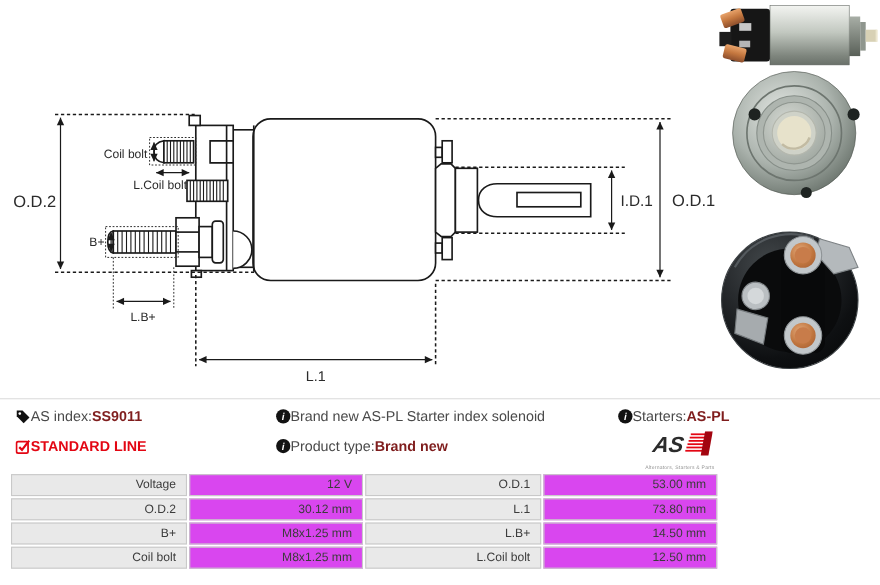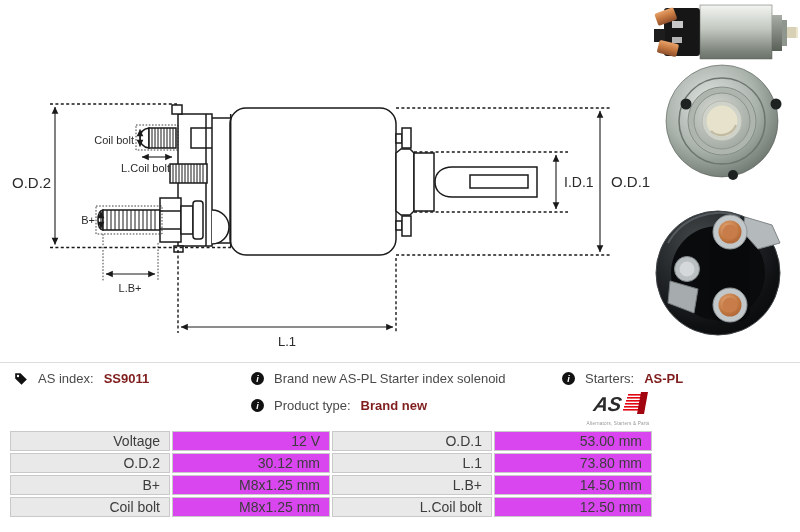--- a/index.html
+++ b/index.html
@@ -2,33 +2,33 @@
 <html style="--brand-red: #e30613; --table-label-bg: #e9e9e9; --table-border: #c9c9c9;"><head>
 <meta charset="utf-8">
 <style>
   html,body{margin:0;padding:0;background:#fff;}
   .screen{position:relative;width:800px;height:532px;background:#fff;overflow:hidden;
           font-family:"Liberation Sans",sans-serif;color:#3c3c3c;}
   svg text{font-family:"Liberation Sans",sans-serif;fill:#2b2b2b;}
   .sep{position:absolute;left:0;top:362px;width:800px;height:1px;background:#dcdcdc;}
 
   
-  .info-item{position:absolute;display:flex;align-items:center;gap:10px;font-size:13px;color:#4a4a4a;white-space:nowrap;}
+  .info-item{position:absolute;display:flex;align-items:center;gap:0;font-size:13px;color:#4a4a4a;white-space:nowrap;}
   .info-item b{color:#7f1d1d;font-weight:700;}
   .iicon{width:13px;height:13px;border-radius:50%;background:#121212;color:#fff;
          display:inline-flex;align-items:center;justify-content:center;
          font-size:9px;font-weight:700;font-style:italic;flex:0 0 auto;}
   .redline{color:var(--brand-red);font-weight:700;}
   .logo-wrap{position:absolute;left:586px;top:392px;width:64px;text-align:center;}
   .logo-sub{font-size:4.6px;color:#969696;white-space:nowrap;margin-top:1px;letter-spacing:.2px;}
 
   
   .spec{position:absolute;left:8px;top:429px;border-collapse:separate;border-spacing:2px;}
   .spec td{border:1px solid var(--table-border);height:18px;padding:0 9px 0 4px;
-           text-align:right;font-size:14px;color:#3c3c3c;vertical-align:middle;}
+           text-align:right;font-size:11px;color:#3c3c3c;vertical-align:middle;}
   .spec td.lbl{background:var(--table-label-bg);width:145px;}
   .spec td.val{background:#d946ef;width:143px;}
 
   .photo{position:absolute;}
 </style>
 </head>
 <body>
 
 <div class="screen">
 
@@ -253,20 +253,27 @@
 
   <div class="info-item" style="left:14px;top:371px;">
     <svg width="14" height="14" viewBox="0 0 14 14">
       <path d="M1.2,1.2 h5.3 l6.3,6.3 l-5.3,5.3 l-6.3,-6.3 z" fill="#111"></path>
       <circle cx="4" cy="4" r="1.2" fill="#fff"></circle>
     </svg>
     <span>AS index:</span>
     <b>SS9011</b>
   </div>
 
+  <div class="info-item" style="left:14px;top:398px;">
+    <svg width="14" height="14" viewBox="0 0 14 14">
+      <rect x="1" y="2.5" width="10.5" height="10.5" rx="1.5" fill="none" stroke="var(--brand-red)" stroke-width="1.6"></rect>
+      <path d="M3.5,7.5 L6,10 L12.5,1.5" fill="none" stroke="var(--brand-red)" stroke-width="2"></path>
+    </svg>
+    <span class="redline">STANDARD LINE</span>
+  </div>
 
   <div class="info-item" style="left:251px;top:371px;">
     <span class="iicon">i</span>
     <span>Brand new AS-PL Starter index solenoid</span>
   </div>
 
   <div class="info-item" style="left:251px;top:398px;">
     <span class="iicon">i</span>
     <span>Product type:</span>
     <b>Brand new</b>

